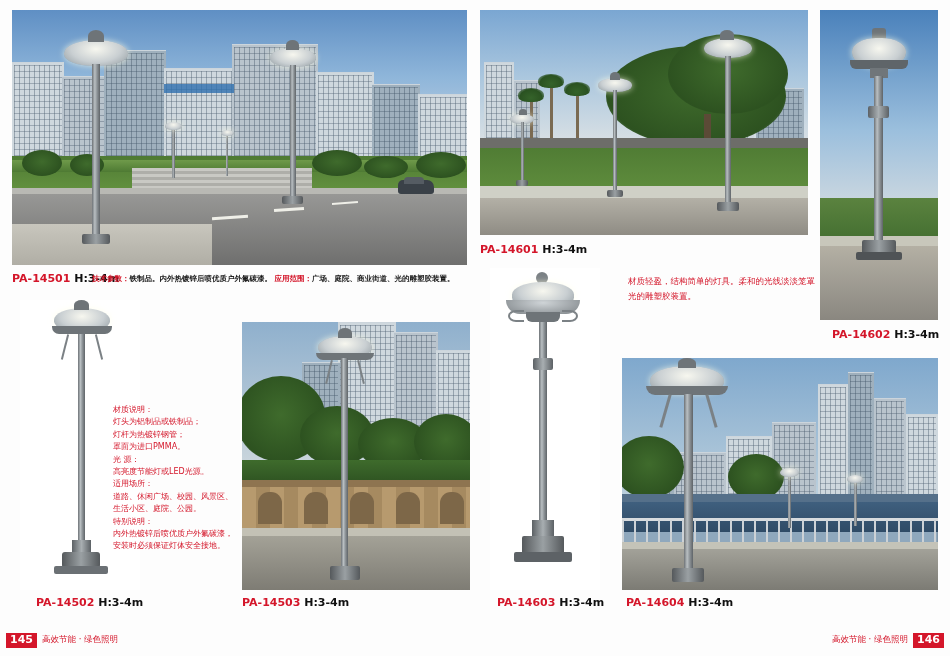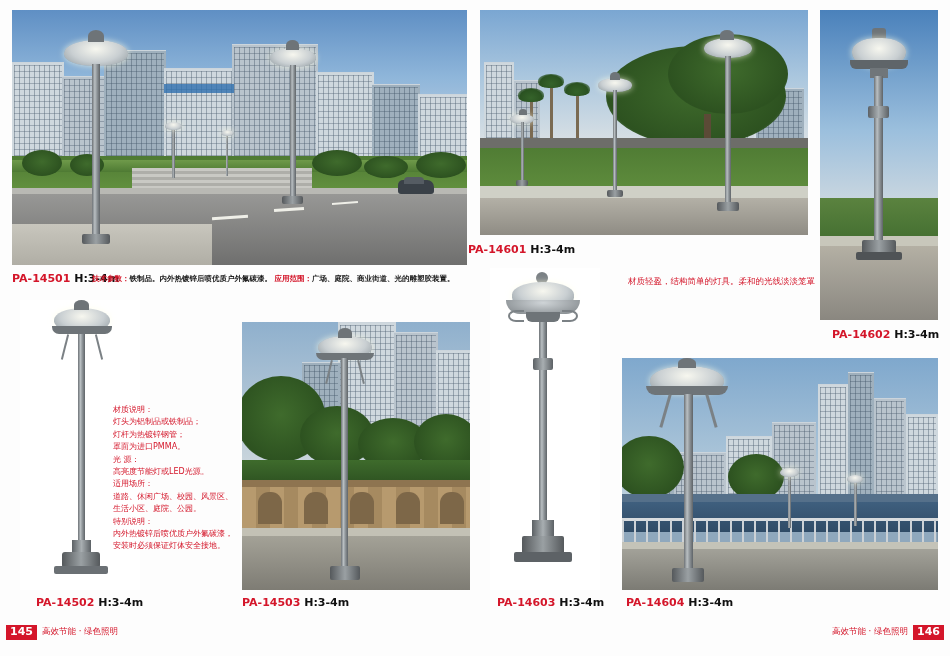--- a/index.html
+++ b/index.html
@@ -54,21 +54,21 @@
   .block-red2 {
     position: absolute;
     font-size: 8px;
     color: #d4162a;
     line-height: 1.55;
   }
 
   
   .footer-left, .footer-right {
     position: absolute;
-    bottom: 16px;
+    bottom: 8px;
     height: 16px;
     display: flex;
     align-items: center;
     font-size: 9px;
   }
   .footer-left { left: 6px; }
   .footer-right { right: 6px; }
   .pagenum {
     background: #d4162a;
     color: #fff;
@@ -276,21 +276,21 @@
     <div class="lamp-head" style="left:118px; top:68px; width:34px; height:14px;"></div>
     <div class="lamp-cap" style="left:130px; top:62px; width:10px; height:8px; border-radius:50% 50% 0 0;"></div>
     <div class="post" style="left:133px; top:80px; width:4px; height:104px;"></div>
     <div class="base" style="left:127px; top:180px; width:16px; height:7px;"></div>
 
     <div class="lamp-head" style="left:30px; top:104px; width:24px; height:10px;"></div>
     <div class="lamp-cap" style="left:39px; top:99px; width:8px; height:6px; border-radius:50% 50% 0 0;"></div>
     <div class="post" style="left:41px; top:112px; width:3px; height:62px;"></div>
     <div class="base" style="left:36px; top:170px; width:12px; height:6px;"></div>
   </div>
-  <div class="caption" style="left:468px; top:243px;">
+  <div class="caption" style="left:480px; top:243px;">
     <span>PA-14601</span>
     <span class="h">H:3-4m</span>
   </div>
 
   <div class="photo photo-border" style="left:820px; top:10px; width:118px; height:310px;">
     <div class="sky" style="height:200px; background:linear-gradient(to bottom,#4a81bb,#9bbfdd 60%,#cfd9e0);"></div>
     <div style="position:absolute;left:0;top:188px;width:118px;height:52px;background:linear-gradient(to bottom,#5b833f,#3f6a2e);"></div>
     <div style="position:absolute;left:0;top:232px;width:118px;height:78px;background:linear-gradient(to bottom,#b6b2a6,#8a8780);"></div>
     <div style="position:absolute;left:0;top:226px;width:118px;height:10px;background:#c8c7bb;"></div>
 
@@ -303,20 +303,21 @@
     <div class="base" style="left:42px; top:230px; width:34px; height:14px;"></div>
     <div style="position:absolute;left:36px;top:242px;width:46px;height:8px;background:#4f5356;border-radius:2px;"></div>
   </div>
   <div class="caption" style="left:832px; top:328px;">
     <span>PA-14602</span>
     <span class="h">H:3-4m</span>
   </div>
 
   <div class="block-red" style="left:628px; top:274px;">
     <div>材质轻盈，结构简单的灯具。柔和的光线淡淡笼罩</div>
+    <div>光的雕塑胶装置。</div>
   </div>
 
   <div class="photo" style="left:20px; top:300px; width:120px; height:290px; background:#ffffff;">
     <div class="lamp-head" style="left:34px; top:8px; width:56px; height:24px;"></div>
     <div class="lamp-cap" style="left:54px; top:0px; width:15px; height:10px; border-radius:50% 50% 0 0;"></div>
     <div style="position:absolute;left:32px;top:26px;width:60px;height:8px;background:#6e7478;border-radius:0 0 7px 7px;"></div>
 
     <div style="position:absolute;left:44px;top:34px;width:2px;height:26px;background:#7b8185;transform:rotate(14deg);"></div>
     <div style="position:absolute;left:78px;top:34px;width:2px;height:26px;background:#7b8185;transform:rotate(-14deg);"></div>
     <div class="post" style="left:58px; top:34px; width:7px; height:218px;"></div>

